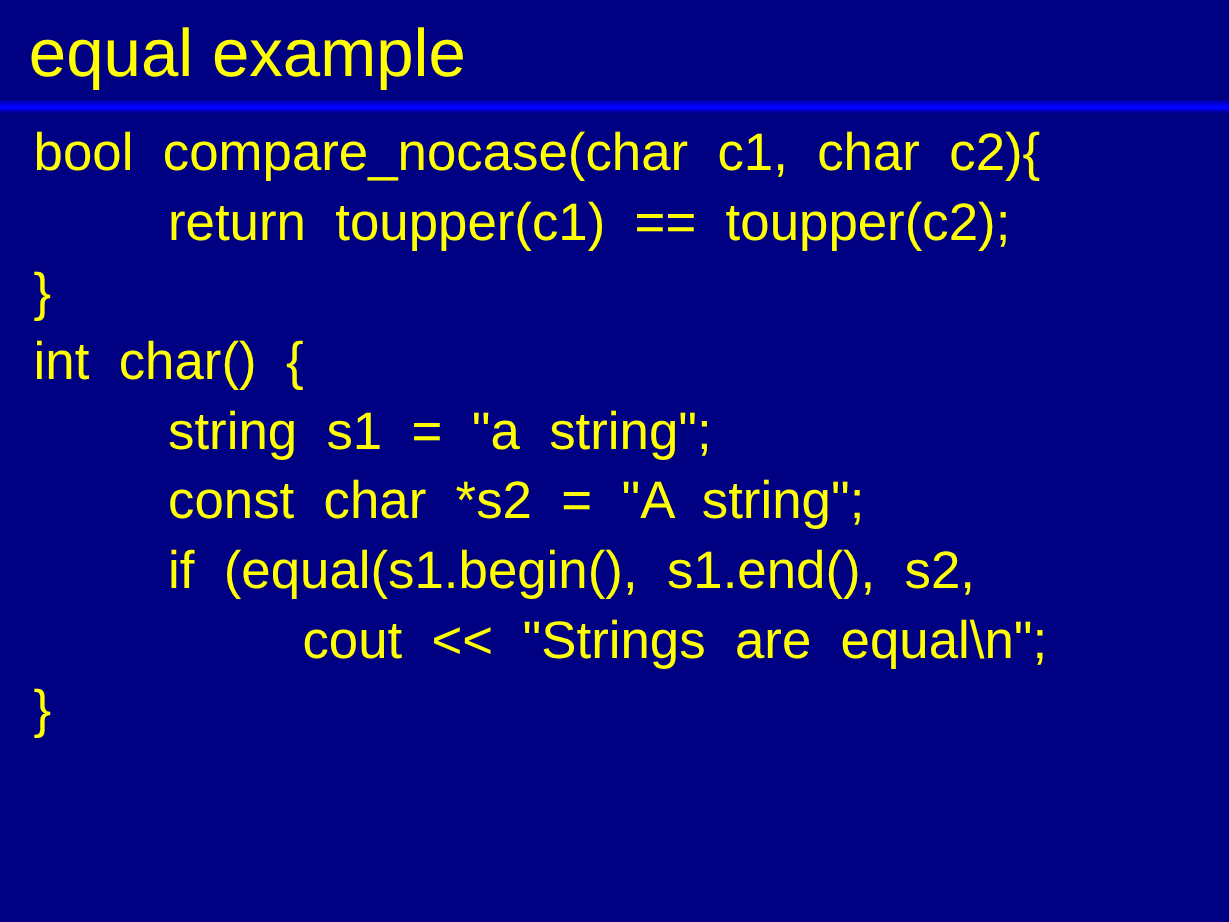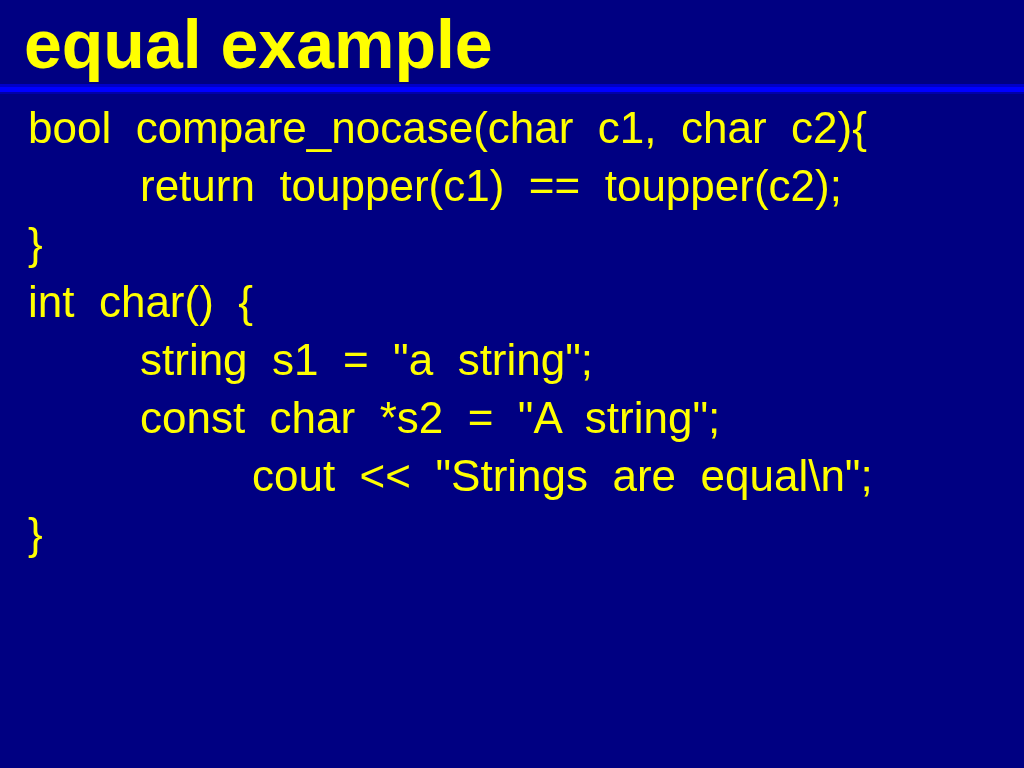--- a/index.html
+++ b/index.html
@@ -26,22 +26,22 @@
 
   
   .slide-title {
     position: absolute;
     left: 24px;
     top: 6px;
     width: 980px;
     height: 78px;
     color: #FFFF00;
     font-family: "Liberation Sans", sans-serif;
-    font-size: 68px;
-    font-weight: bold;
+    font-size: 56px;
+    font-weight: normal;
     line-height: 76px;
     letter-spacing: 0px;
     white-space: pre;
     margin: 0;
   }
 
   
   .title-rule {
     position: absolute;
     left: 0;
@@ -104,17 +104,18 @@
   <div class="title-rule"></div>
   <div class="title-rule-soft-bottom"></div>
 
   <div class="code-body">
     <div class="code-line">bool  compare_nocase(char  c1,  char  c2){</div>
     <div class="code-line indent-1">return  toupper(c1)  ==  toupper(c2);</div>
     <div class="code-line">}</div>
     <div class="code-line">int  char()  {</div>
     <div class="code-line indent-1">string  s1  =  "a  string";</div>
     <div class="code-line indent-1">const  char  *s2  =  "A  string";</div>
+    <div class="code-line indent-1">if  (equal(s1.begin(),  s1.end(),  s2,</div>
     <div class="code-line indent-3">cout  &lt;&lt;  "Strings  are  equal\n";</div>
     <div class="code-line">}</div>
   </div>
 
 </div>
 
 </body></html>

